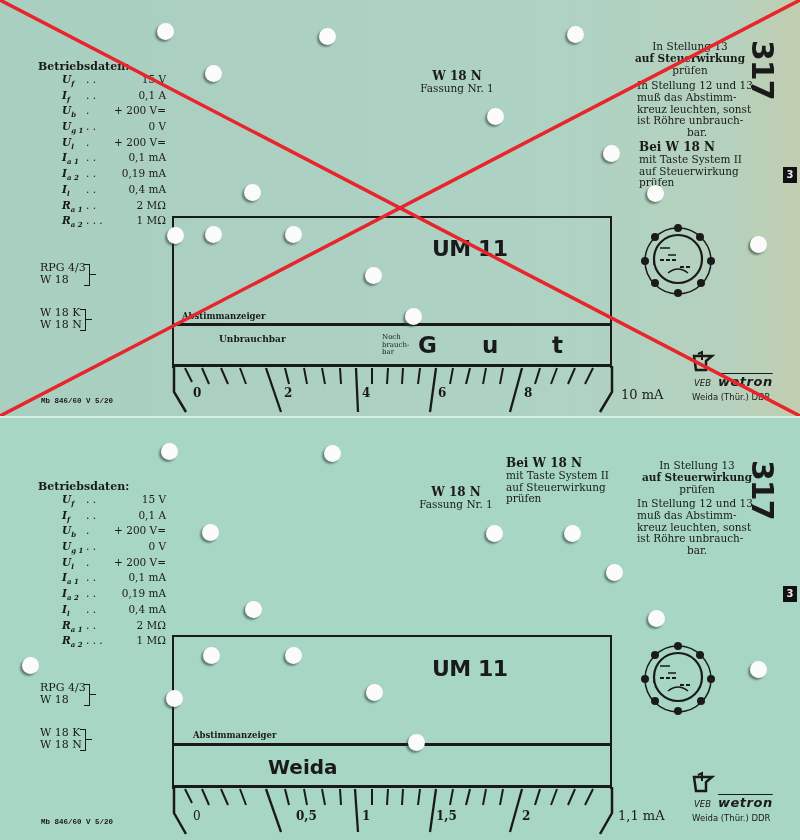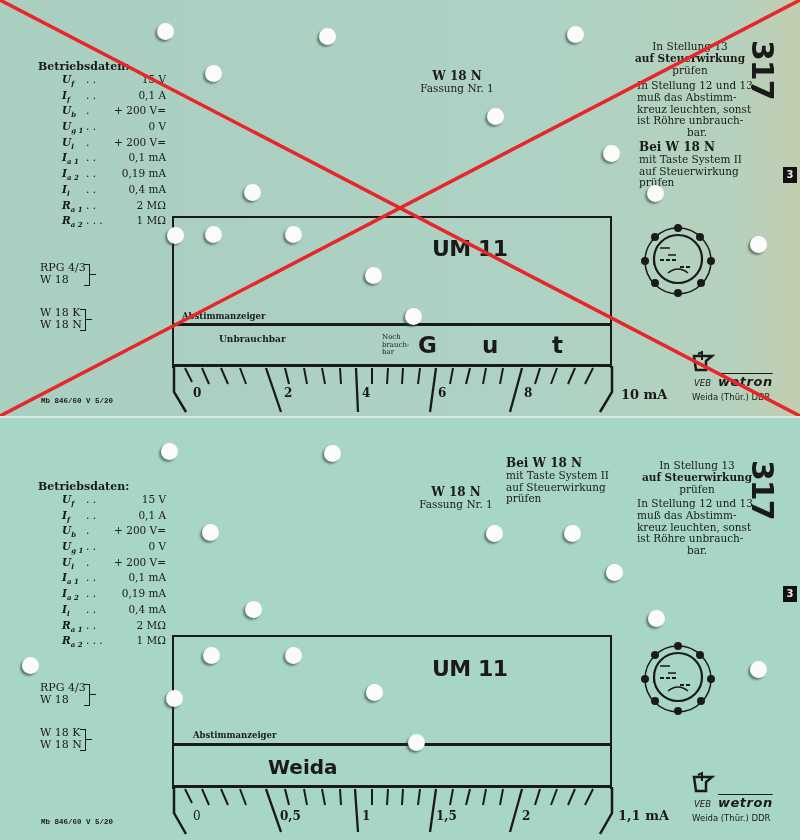--- a/index.html
+++ b/index.html
@@ -38,21 +38,21 @@
 
   
   .frame { border: 2.5px solid #1a1a1a; border-bottom: none; }
   .hline { height: 2.5px; background: #1a1a1a; }
   .tube-name { font-family: "DejaVu Sans", sans-serif; font-weight: bold; font-size: 22px; letter-spacing: -0.5px; }
   .small-label { font-size: 8.5px; font-weight: bold; }
   .tiny-label { font-size: 7px; line-height: 7.5px; }
   .gut { font-family: "DejaVu Sans", sans-serif; font-weight: bold; font-size: 23px; }
   .normal { font-family: "DejaVu Sans", sans-serif; font-weight: bold; font-size: 20px; }
   .scale-num { font-size: 12px; font-weight: bold; }
-  .unit { font-size: 13px; font-weight: bold; }
+  .unit { font-size: 13px; font-weight: normal; }
 
   .hole { position: absolute; width: 17px; height: 17px; border-radius: 50%; background: #fbfbfb; box-shadow: -2px 2px 2px rgba(40,60,50,0.55); }
 
   .veb { font-family: "DejaVu Sans", sans-serif; font-size: 8.5px; font-style: italic; }
   .weida { font-family: "DejaVu Sans", sans-serif; font-size: 8.5px; }
   .wetron { font-family: "DejaVu Sans", sans-serif; font-style: italic; font-size: 13px; font-weight: bold; letter-spacing: 0.5px; text-decoration: overline; }
 
   svg { position: absolute; overflow: visible; }
 </style>
 </head>
@@ -393,21 +393,21 @@
       <line x1="486" y1="371" x2="483" y2="387"></line>
       <line x1="503" y1="371" x2="500" y2="387"></line>
       <line x1="522" y1="371" x2="510" y2="414" stroke-width="2.3"></line>
       <line x1="540" y1="371" x2="535" y2="387"></line>
       <line x1="557" y1="371" x2="551" y2="387"></line>
       <line x1="575" y1="371" x2="568" y2="387"></line>
       <line x1="593" y1="371" x2="585" y2="387"></line>
     </g>
   </svg>
   <div class="abs scale-num" style="left:193px;top:391px;font-weight:normal">0</div>
-  <div class="abs scale-num" style="left:280px;top:391px;">0,5</div>
+  <div class="abs scale-num" style="left:296px;top:391px;">0,5</div>
   <div class="abs scale-num" style="left:362px;top:391px;">1</div>
   <div class="abs scale-num" style="left:436px;top:391px;">1,5</div>
   <div class="abs scale-num" style="left:522px;top:391px;">2</div>
   <div class="abs unit" style="left:618px;top:390px;">1,1 mA</div>
 
   <svg style="left:640px;top:225px;" width="80" height="70">
     <g stroke="#1a1a1a" stroke-width="1.5" fill="none">
       <circle cx="38" cy="36" r="33"></circle>
       <circle cx="38" cy="34" r="24" stroke-width="2.2"></circle>
       <path d="M14 33 L14 40 M20 23 L30 23 M28 30 L36 30"></path>

